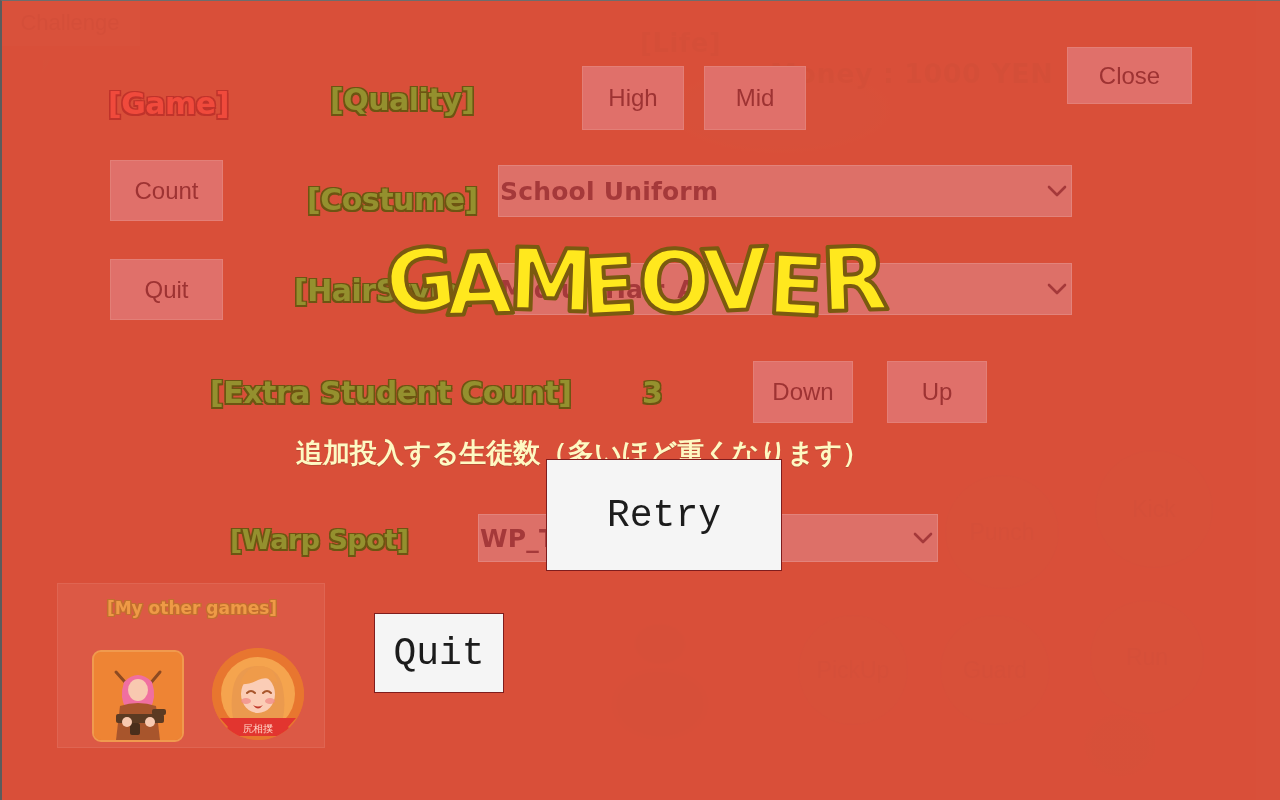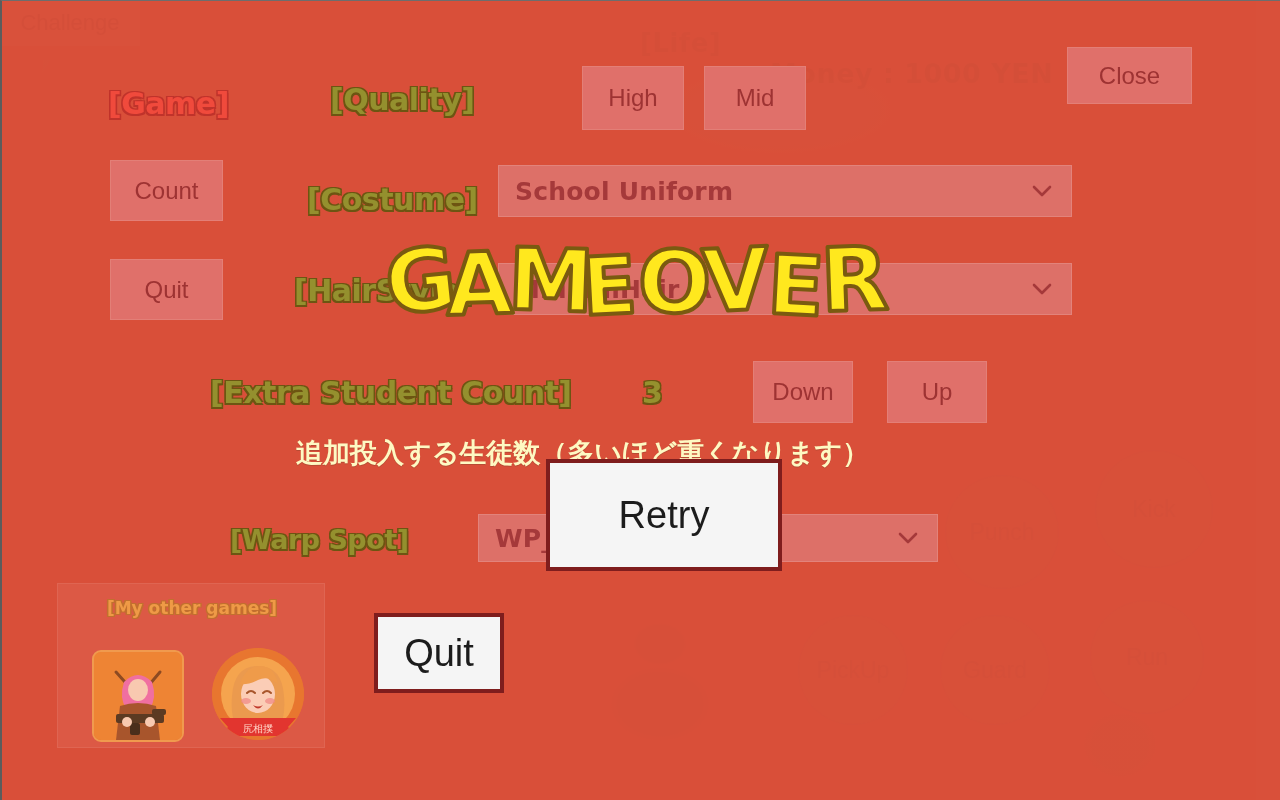--- a/index.html
+++ b/index.html
@@ -119,21 +119,21 @@
       -1.5px  1.5px 0 #c0332b, 1.5px  1.5px 0 #c0332b;
   }
   .olabel.small{font-size:27px;}
 
   
   .dd{
     position:absolute;
     background:#dd7068;
     border:1px solid rgba(232,150,142,.5);
     display:flex;align-items:center;
-    padding:0 16px;
+    padding:0 1px;
     box-sizing:border-box;
     cursor:pointer;
   }
   .dd .dd-val{
     font-family:"DejaVu Sans", sans-serif;
     font-weight:bold;
     font-size:25px;
     color:#a5393a;
     letter-spacing:.2px;
     flex:1;
@@ -204,24 +204,24 @@
     position:absolute;left:0;top:226px;width:1280px;height:110px;
     z-index:30;pointer-events:none;
     display:flex;align-items:center;justify-content:center;
   }
   .gameover svg{overflow:visible;}
 
   
   .wbtn{
     position:absolute;z-index:40;
     background:#f5f5f5;
-    border:4px solid #7f1d1d;
+    border:1px solid #7f1d1d;
     color:#1c1c1c;
     display:flex;align-items:center;justify-content:center;
-    font-family:Liberation Sans, sans-serif;
+    font-family:Liberation Mono, monospace;
     cursor:pointer;
     box-sizing:border-box;
   }
   #retry-button{left:546px;top:459px;width:236px;height:112px;font-size:38px;}
   #quit-overlay-button{left:374px;top:613px;width:130px;height:80px;font-size:38px;}
 </style>
 </head>
 <body>
 
 <div id="stage">

